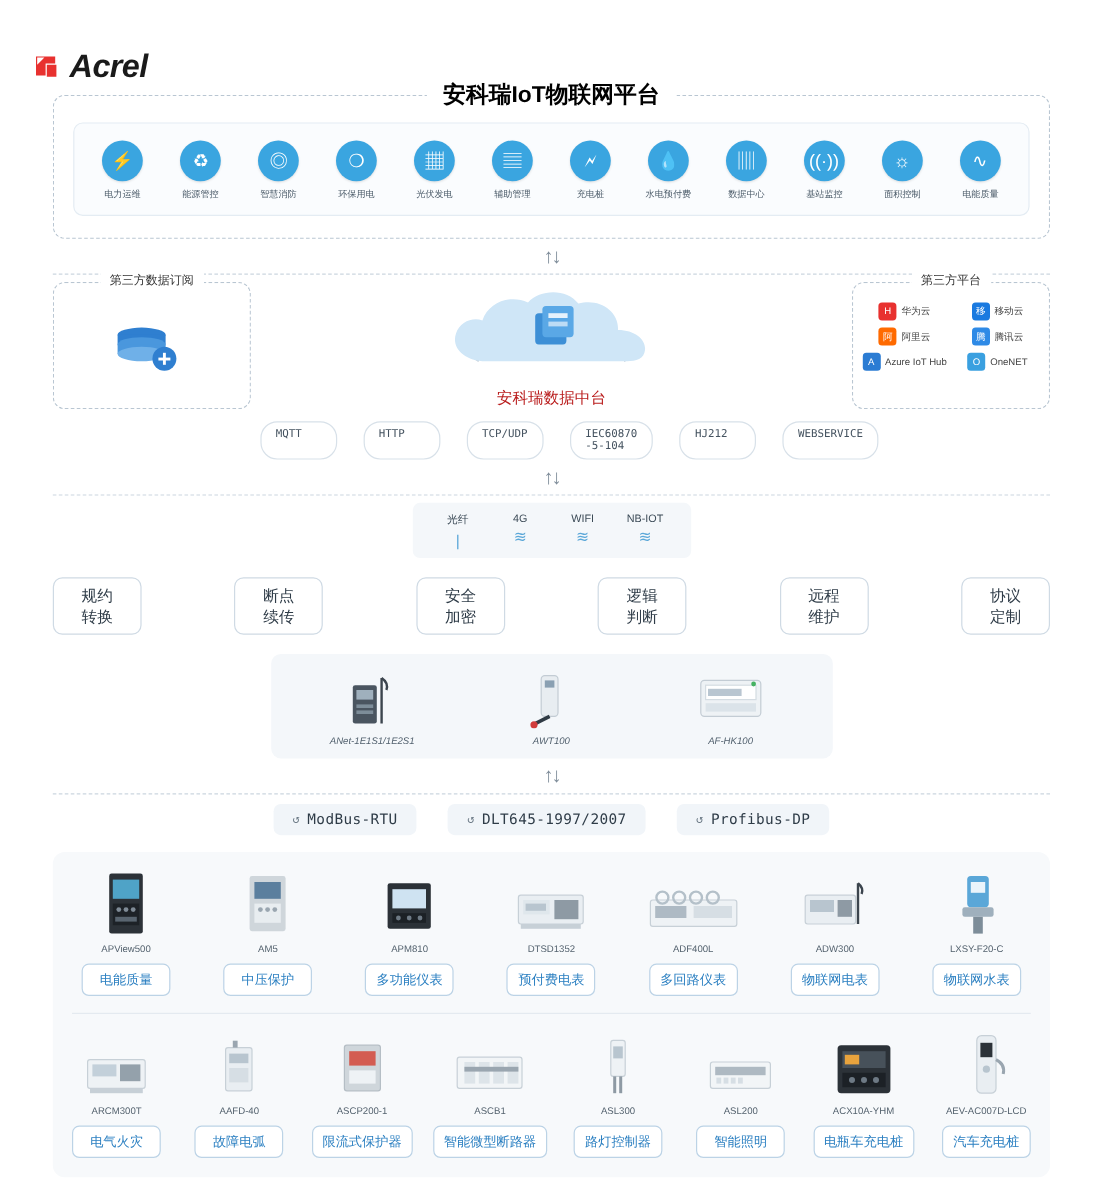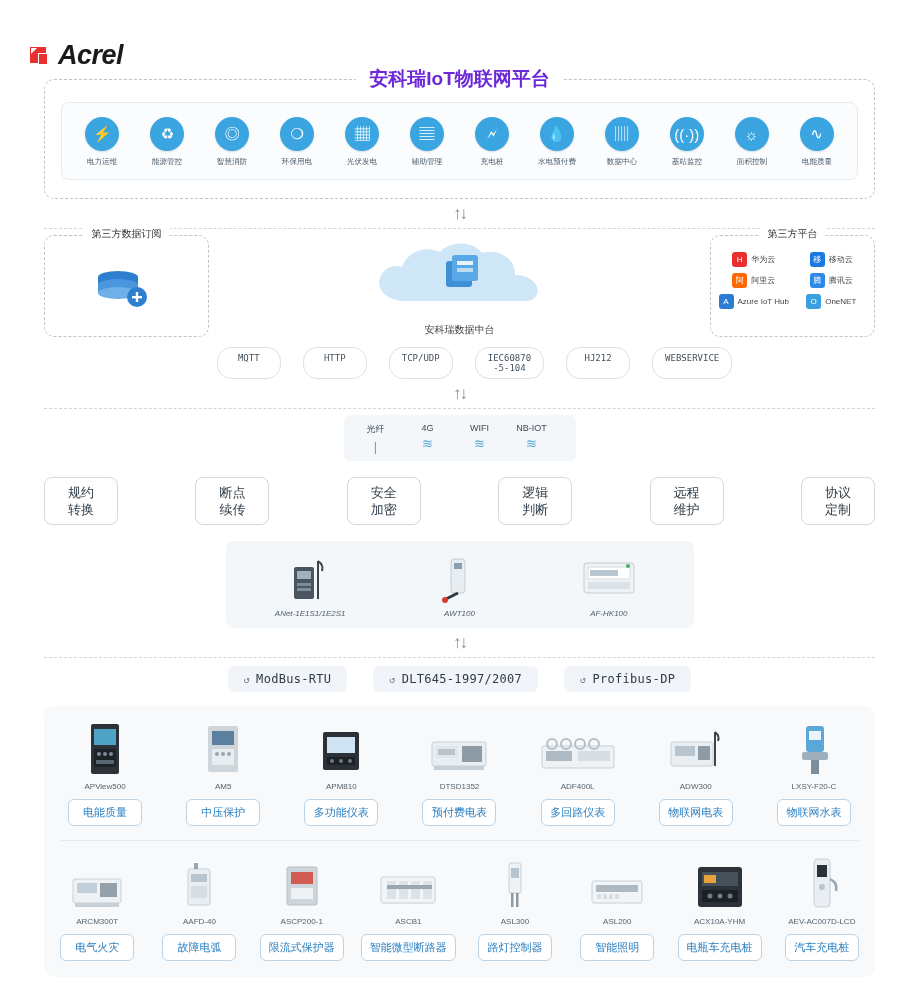--- a/index.html
+++ b/index.html
@@ -51,21 +51,21 @@
   }
   .platform-title {
     position: absolute;
     top: -14px;
     left: 50%;
     transform: translateX(-50%);
     background: #fff;
     padding: 0 14px;
     font-size: 19px;
     font-weight: bold;
-    color: #6d28d9;
+    color: #000000;
     white-space: nowrap;
   }
   .platform-inner {
     border: 1px solid #e4ecf3;
     border-radius: 8px;
     background: #fafcfe;
     padding: 14px 8px 12px 8px;
     display: flex;
     justify-content: space-between;
     align-items: flex-start;
@@ -148,22 +148,22 @@
   .center-cloud {
     flex: 1;
     display: flex;
     flex-direction: column;
     align-items: center;
     justify-content: center;
     position: relative;
   }
   .cloud-wrap { position: relative; width: 200px; height: 86px; }
   .cloud-label {
-    font-size: 10px;
-    color: #404040;
+    font-size: 13px;
+    color: #b91c1c;
     margin-top: 2px;
     font-weight: 500;
   }
   .arrow-l, .arrow-r {
     position: absolute;
     top: 50%;
     width: 90px;
     height: 14px;
   }
   .arrow-l { left: 178px; }
@@ -208,33 +208,32 @@
   }
   .proto-pill {
     border: 1px solid #d8e1e9;
     border-radius: 14px;
     background: #fff;
     padding: 5px 12px;
     font-size: 9px;
     color: #44525f;
     font-family: "DejaVu Sans Mono", monospace;
     min-width: 64px;
-    text-align: center;
     line-height: 1.15;
   }
 
   
   .net-box {
     margin: 2px auto 0 auto;
     width: 232px;
     background: #f4f7fa;
     border-radius: 6px;
     padding: 8px 6px 8px 6px;
     display: flex;
-    justify-content: flex-start;
+    justify-content: center;
   }
   .net-item { text-align: center; width: 52px; }
   .net-label { font-size: 9px; color: #3c4b57; margin-bottom: 4px; }
   .wifi { color: #5aa7d8; font-size: 13px; line-height: 1; }
 
   
   .feat-row {
     display: flex;
     justify-content: space-between;
     margin: 16px 44px 0 44px;

